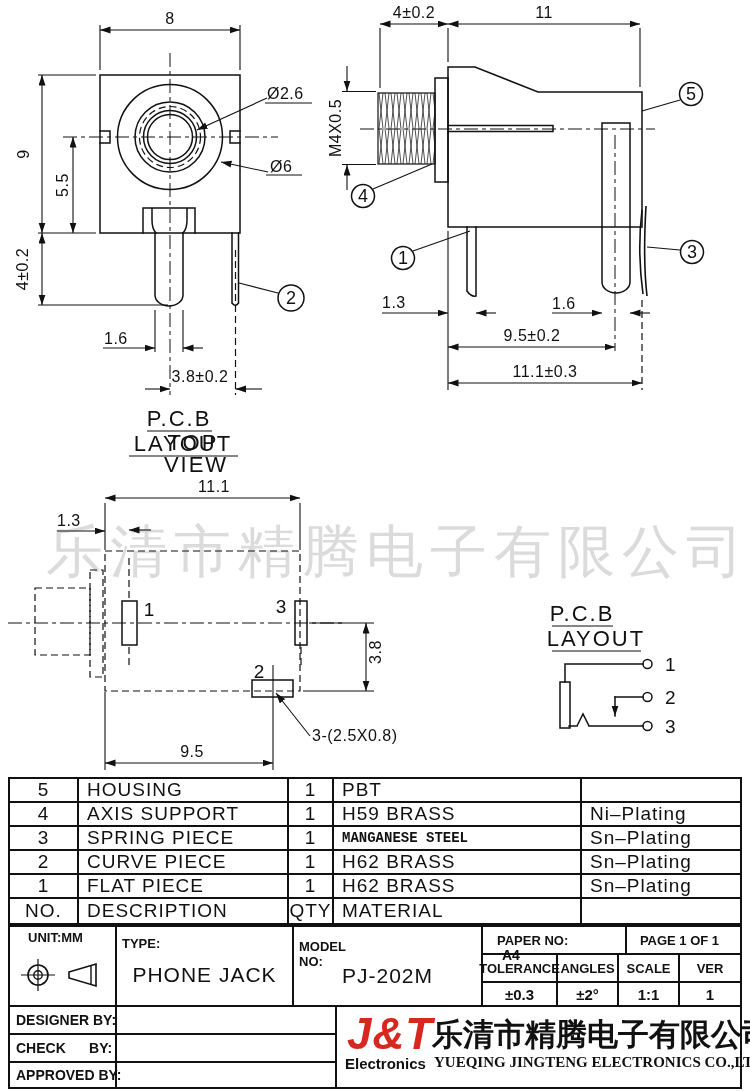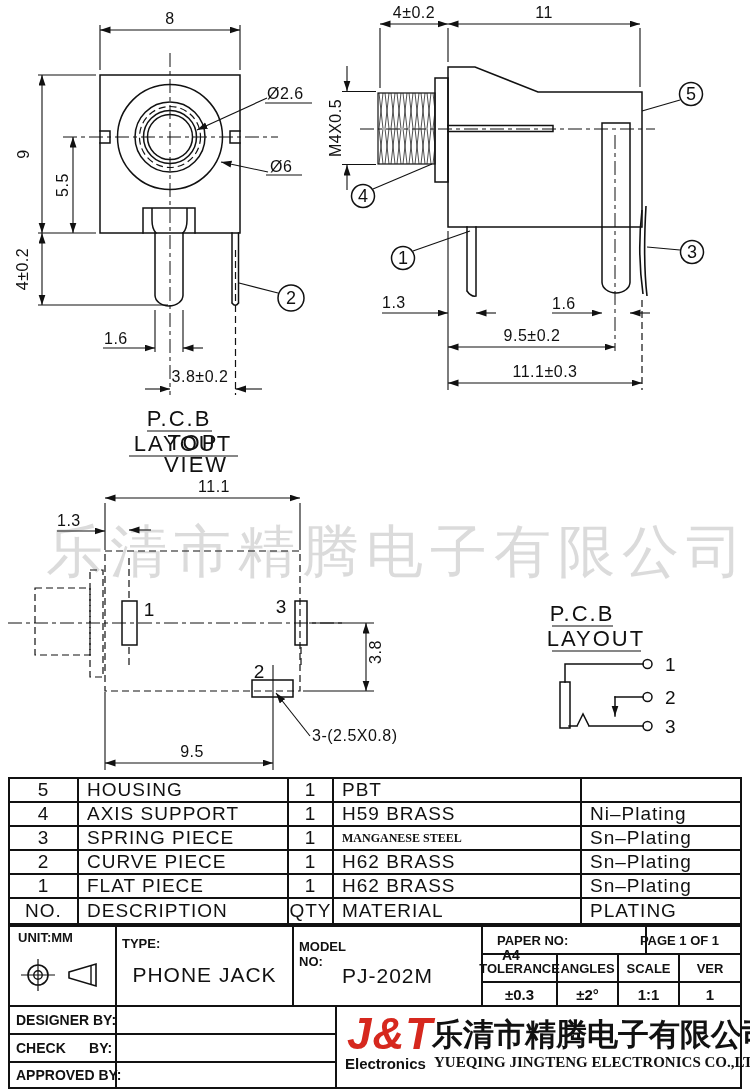--- a/index.html
+++ b/index.html
@@ -22,21 +22,21 @@
   
   .ptable{position:absolute;left:8px;top:777px;width:734px;height:148px;
           border:2px solid #111;display:grid;box-sizing:border-box;
           grid-template-columns:69px 210px 45px 248px 1fr;grid-auto-rows:24px;
           font-size:19px;letter-spacing:1px;z-index:3;background:#fff}
   .td{border-right:2px solid #111;border-bottom:2px solid #111;display:flex;
       align-items:center;padding:0 0 0 8px;white-space:nowrap;overflow:visible}
   .td.cen{justify-content:center;padding:0}
   .td.c5{border-right:none}
   .td.lastrow{border-bottom:none}
-  .serif-sm{font-family:Liberation Serif, serif;font-size:12px;letter-spacing:0;font-weight:600}
+  .serif-sm{font-family:Liberation Mono, monospace;font-size:14px;letter-spacing:0;font-weight:600}
   
   .tblock{position:absolute;left:8px;top:925px;width:734px;height:164px;
           border:2px solid #111;box-sizing:border-box;z-index:3;background:#fff}
   .cell{position:absolute;box-sizing:border-box}
   .br{border-right:2px solid #111}.bb{border-bottom:2px solid #111}
   .lab{font-size:13px;font-weight:bold}
   .labm{font-size:14px;font-weight:bold;display:flex;align-items:center;padding-left:6px;white-space:pre}
   .bigv{font-size:21px;display:flex;align-items:center;justify-content:center;letter-spacing:1px}
   .hcell{font-size:13px;font-weight:bold;display:flex;align-items:center;justify-content:center;white-space:nowrap;overflow:visible}
   .vcell{font-size:15px;font-weight:bold;display:flex;align-items:center;justify-content:center}
@@ -246,27 +246,26 @@
     <div class="td cen">1</div>
     <div class="td">FLAT PIECE</div>
     <div class="td cen">1</div>
     <div class="td">H62 BRASS</div>
     <div class="td c5">Sn–Plating</div>
 
     <div class="td cen lastrow">NO.</div>
     <div class="td lastrow">DESCRIPTION</div>
     <div class="td cen lastrow">QTY</div>
     <div class="td lastrow">MATERIAL</div>
-    <div class="td c5 lastrow">PLATING</div>
   </div>
 
   <div class="tblock">
 
     <div class="cell br bb" style="left:0;top:0;width:107px;height:80px">
-      <div class="lab" style="padding:3px 0 0 8px">UNIT:MM</div>
+      <div class="lab" style="padding:3px 0 0 18px">UNIT:MM</div>
       <svg width="100" height="44" style="left:4px;top:28px">
         <g>
           <circle cx="24" cy="20" r="10" fill="none" stroke="#111" stroke-width="1.6"></circle>
           <circle cx="24" cy="20" r="4.2" fill="none" stroke="#111" stroke-width="1.4"></circle>
           <path d="M7,20 H41 M24,4 V36" stroke="#111" stroke-width="1.2"></path>
         </g>
         <g>
           <path d="M55,17 L82,9 L82,31 L55,23 Z" fill="none" stroke="#111" stroke-width="1.6"></path>
           <path d="M77,10.5 V29.5" stroke="#111" stroke-width="1.4"></path>
         </g>
@@ -275,21 +274,21 @@
     <div class="cell br bb" style="left:107px;top:0;width:177px;height:80px">
       <div class="lab" style="padding:9px 0 0 5px">TYPE:</div>
       <div class="bigv" style="height:48px">PHONE JACK</div>
     </div>
     <div class="cell br bb" style="left:284px;top:0;width:189px;height:80px">
       <div class="lab" style="padding:13px 0 0 5px;width:54px;line-height:1.15">MODEL NO:</div>
       <div class="bigv" style="height:40px;margin-top:-14px">PJ-202M</div>
     </div>
 
     <div class="cell bb" style="left:473px;top:0;width:257px;height:80px">
-      <div class="cell br bb hcell" style="left:0;top:0;width:164px;height:28px;justify-content:flex-start;padding-left:14px">PAPER NO:</div>
+      <div class="cell br bb hcell" style="left:0;top:0;width:144px;height:28px;justify-content:flex-start;padding-left:14px">PAPER NO:</div>
       <div class="cell bb hcell" style="left:136px;top:0;width:121px;height:28px">PAGE 1 OF 1</div>
       <div class="cell br bb hcell" style="left:0;top:28px;width:75px;height:28px;z-index:2">TOLERANCE</div>
       <div class="cell br bb hcell" style="left:75px;top:28px;width:61px;height:28px">ANGLES</div>
       <div class="cell br bb hcell" style="left:136px;top:28px;width:61px;height:28px">SCALE</div>
       <div class="cell bb hcell" style="left:197px;top:28px;width:60px;height:28px">VER</div>
       <div class="cell br vcell" style="left:0;top:56px;width:75px;height:22px">±0.3</div>
       <div class="cell br vcell" style="left:75px;top:56px;width:61px;height:22px">±2°</div>
       <div class="cell br vcell" style="left:136px;top:56px;width:61px;height:22px">1:1</div>
       <div class="cell vcell" style="left:197px;top:56px;width:60px;height:22px">1</div>
     </div>

